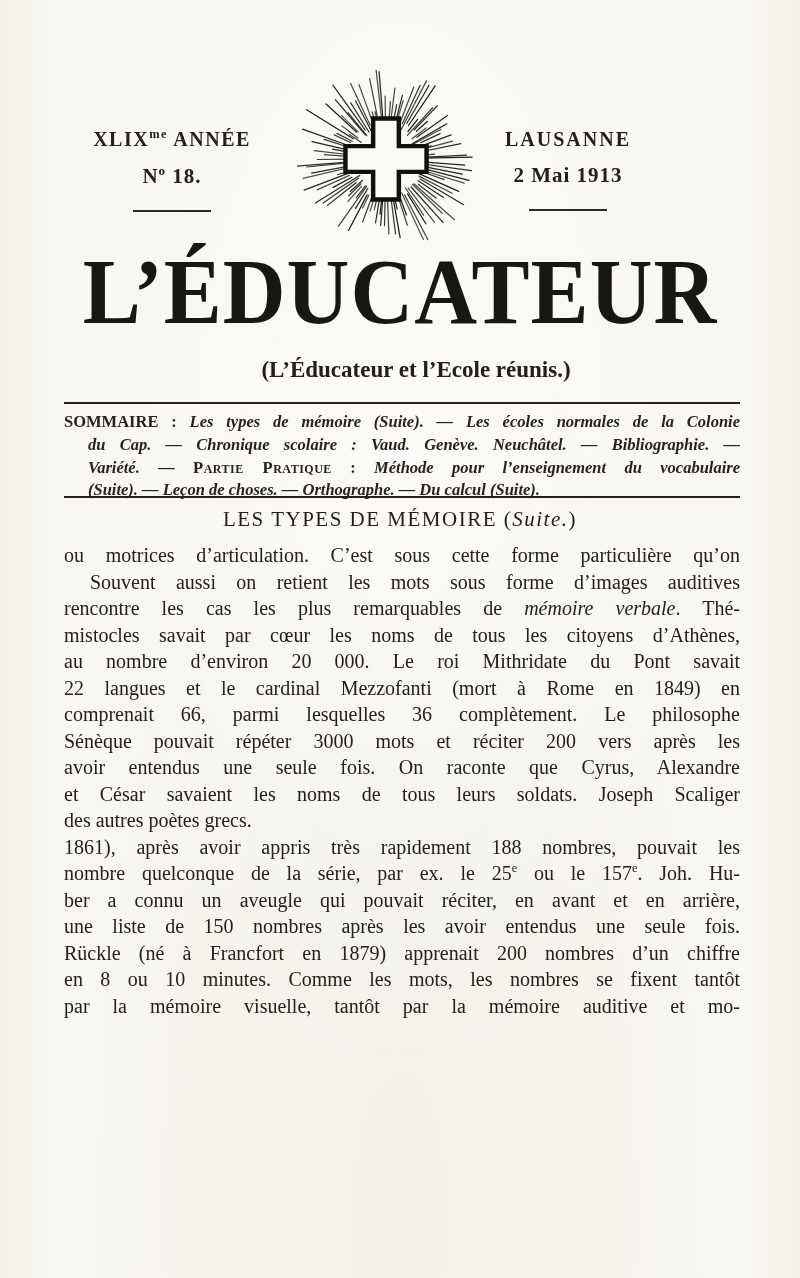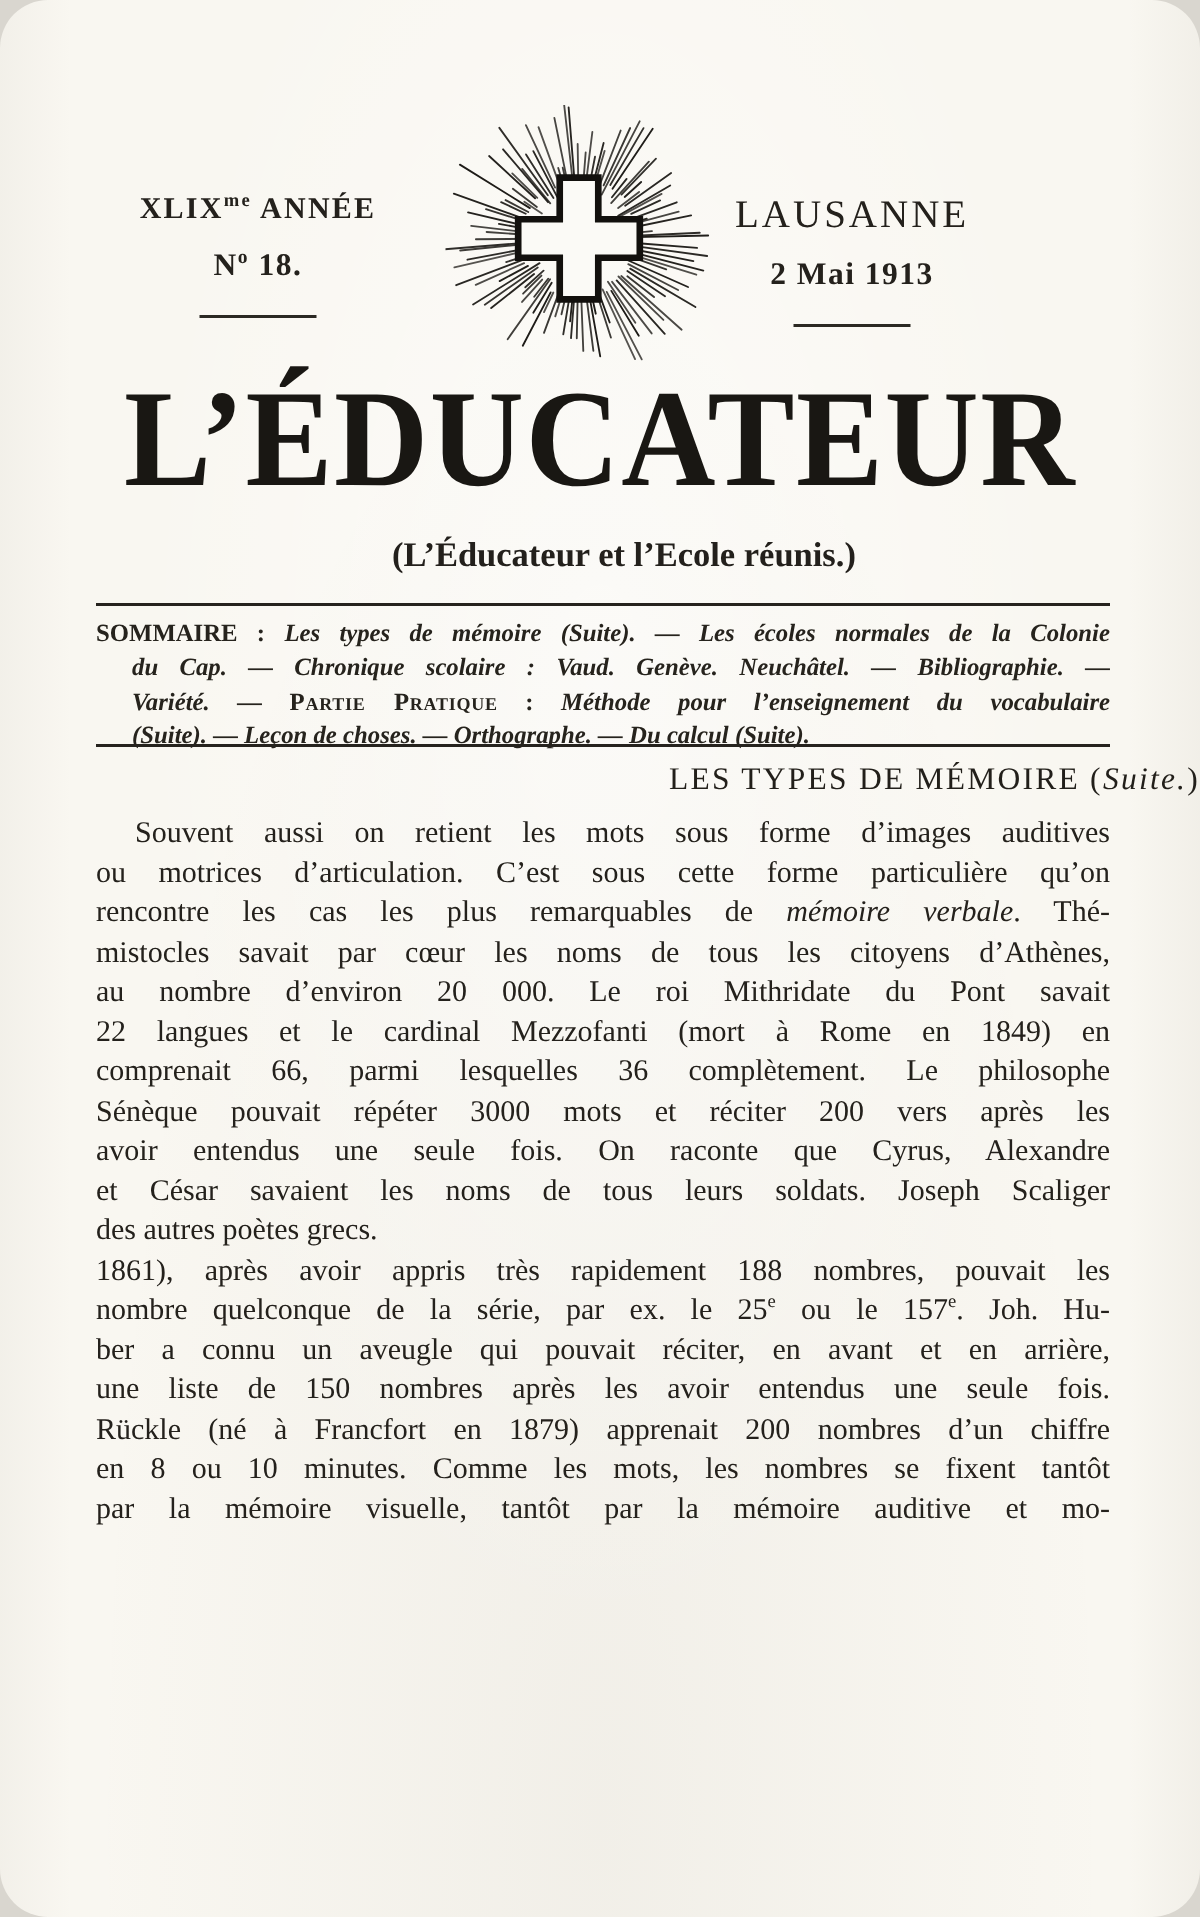--- a/index.html
+++ b/index.html
@@ -14,21 +14,21 @@
       linear-gradient(90deg, rgba(120,110,90,.05), rgba(0,0,0,0) 6%, rgba(0,0,0,0) 94%, rgba(120,110,90,.06));
     color:#23201c;
     font-family:"Liberation Serif","DejaVu Serif",serif;
     overflow:hidden;
   }
   
   .mast-left{position:absolute;left:76px;top:128px;width:192px;text-align:center;}
   .mast-right{position:absolute;left:490px;top:128px;width:156px;text-align:center;}
   .mast-year{font-size:20px;font-weight:bold;letter-spacing:1.5px;white-space:nowrap;}
   .mast-issue{font-size:21px;font-weight:bold;margin-top:13px;letter-spacing:1px;}
-  .mast-place{font-size:26px;font-weight:normal;letter-spacing:2px;}
+  .mast-place{font-size:20px;font-weight:bold;letter-spacing:2px;}
   .mast-date{font-size:21px;font-weight:bold;margin-top:12px;letter-spacing:1px;}
   .short-rule{width:78px;height:2px;background:#2b2923;margin:21px auto 0;}
   .emblem{position:absolute;left:297px;top:70px;width:178px;height:178px;}
   .emblem svg{width:100%;height:100%;display:block;}
   
   .title{
     position:absolute;left:0;top:246px;width:100%;
     text-align:center;font-size:87px;font-weight:bold;line-height:1;
     letter-spacing:1px;margin:0;color:#191713;
     transform:scaleY(1.06);transform-origin:top center;
@@ -47,36 +47,36 @@
     position:absolute;left:64px;right:60px;top:411px;
     font-size:16.5px;line-height:22.8px;font-weight:bold;color:#26231d;
   }
   .som-line{padding-left:24px;text-align:justify;text-align-last:justify;}
   .som-line:first-child{padding-left:0;}
   .som-line.flush{text-align-last:left;}
   .sc{font-variant:small-caps;font-style:normal;letter-spacing:.5px;}
   
   .article-heading{
     position:absolute;left:0;top:507px;width:100%;margin:0;
-    text-align:right;font-size:21px;font-weight:normal;letter-spacing:1.5px;color:#221f1a;
+    text-align:center;font-size:21px;font-weight:normal;letter-spacing:1.5px;color:#221f1a;
   }
   .article-body{
     position:absolute;left:64px;right:60px;top:542px;
     font-size:20px;line-height:26.5px;color:#24211c;
   }
   .jline{text-align:justify;text-align-last:justify;}
   .jline.flush{text-align-last:left;}
   .jline.indent{text-indent:26px;}
   sup{font-size:.62em;line-height:0;vertical-align:super;}
   i{font-style:italic;margin-top:44px;}
 </style>
 </head>
 <body>
 
-<div class="page" style="color: rgb(36, 33, 28); border-radius: 32px;">
+<div class="page" style="color: rgb(36, 33, 28);">
 
   <header>
     <div class="mast-left">
       <div class="mast-year">XLIX<sup>me</sup> ANNÉE</div>
       <div class="mast-issue">N<sup>o</sup> 18.</div>
       <div class="short-rule"></div>
     </div>
 
     <div class="emblem">
       <svg viewBox="-90 -90 180 180" xmlns="http://www.w3.org/2000/svg">
@@ -205,22 +205,22 @@
       <div class="som-line">SOMMAIRE : <i>Les types de mémoire (Suite). — Les écoles normales de la Colonie</i></div>
       <div class="som-line"><i>du Cap. — Chronique scolaire : Vaud. Genève. Neuchâtel. — Bibliographie. —</i></div>
       <div class="som-line"><i>Variété. —</i> <span class="sc">Partie Pratique</span> : <i>Méthode pour l’enseignement du vocabulaire</i></div>
       <div class="som-line flush"><i>(Suite). — Leçon de choses. — Orthographe. — Du calcul (Suite).</i></div>
     </div>
   <div class="rule rule-bottom"></div>
 
   <h2 class="article-heading">LES TYPES DE MÉMOIRE (<i>Suite.</i>)</h2>
 
   <div class="article-body">
+      <div class="jline">ou motrices d’articulation. C’est sous cette forme particulière qu’on</div>
       <div class="jline indent">Souvent aussi on retient les mots sous forme d’images auditives</div>
-      <div class="jline">ou motrices d’articulation. C’est sous cette forme particulière qu’on</div>
       <div class="jline">rencontre les cas les plus remarquables de <i>mémoire verbale</i>. Thé-</div>
       <div class="jline">mistocles savait par cœur les noms de tous les citoyens d’Athènes,</div>
       <div class="jline">au nombre d’environ 20 000. Le roi Mithridate du Pont savait</div>
       <div class="jline">22 langues et le cardinal Mezzofanti (mort à Rome en 1849) en</div>
       <div class="jline">comprenait 66, parmi lesquelles 36 complètement. Le philosophe</div>
       <div class="jline">Sénèque pouvait répéter 3000 mots et réciter 200 vers après les</div>
       <div class="jline">avoir entendus une seule fois. On raconte que Cyrus, Alexandre</div>
       <div class="jline">et César savaient les noms de tous leurs soldats. Joseph Scaliger</div>
       <div class="jline flush">des autres poètes grecs.</div>
       <div class="jline">1861), après avoir appris très rapidement 188 nombres, pouvait les</div>

